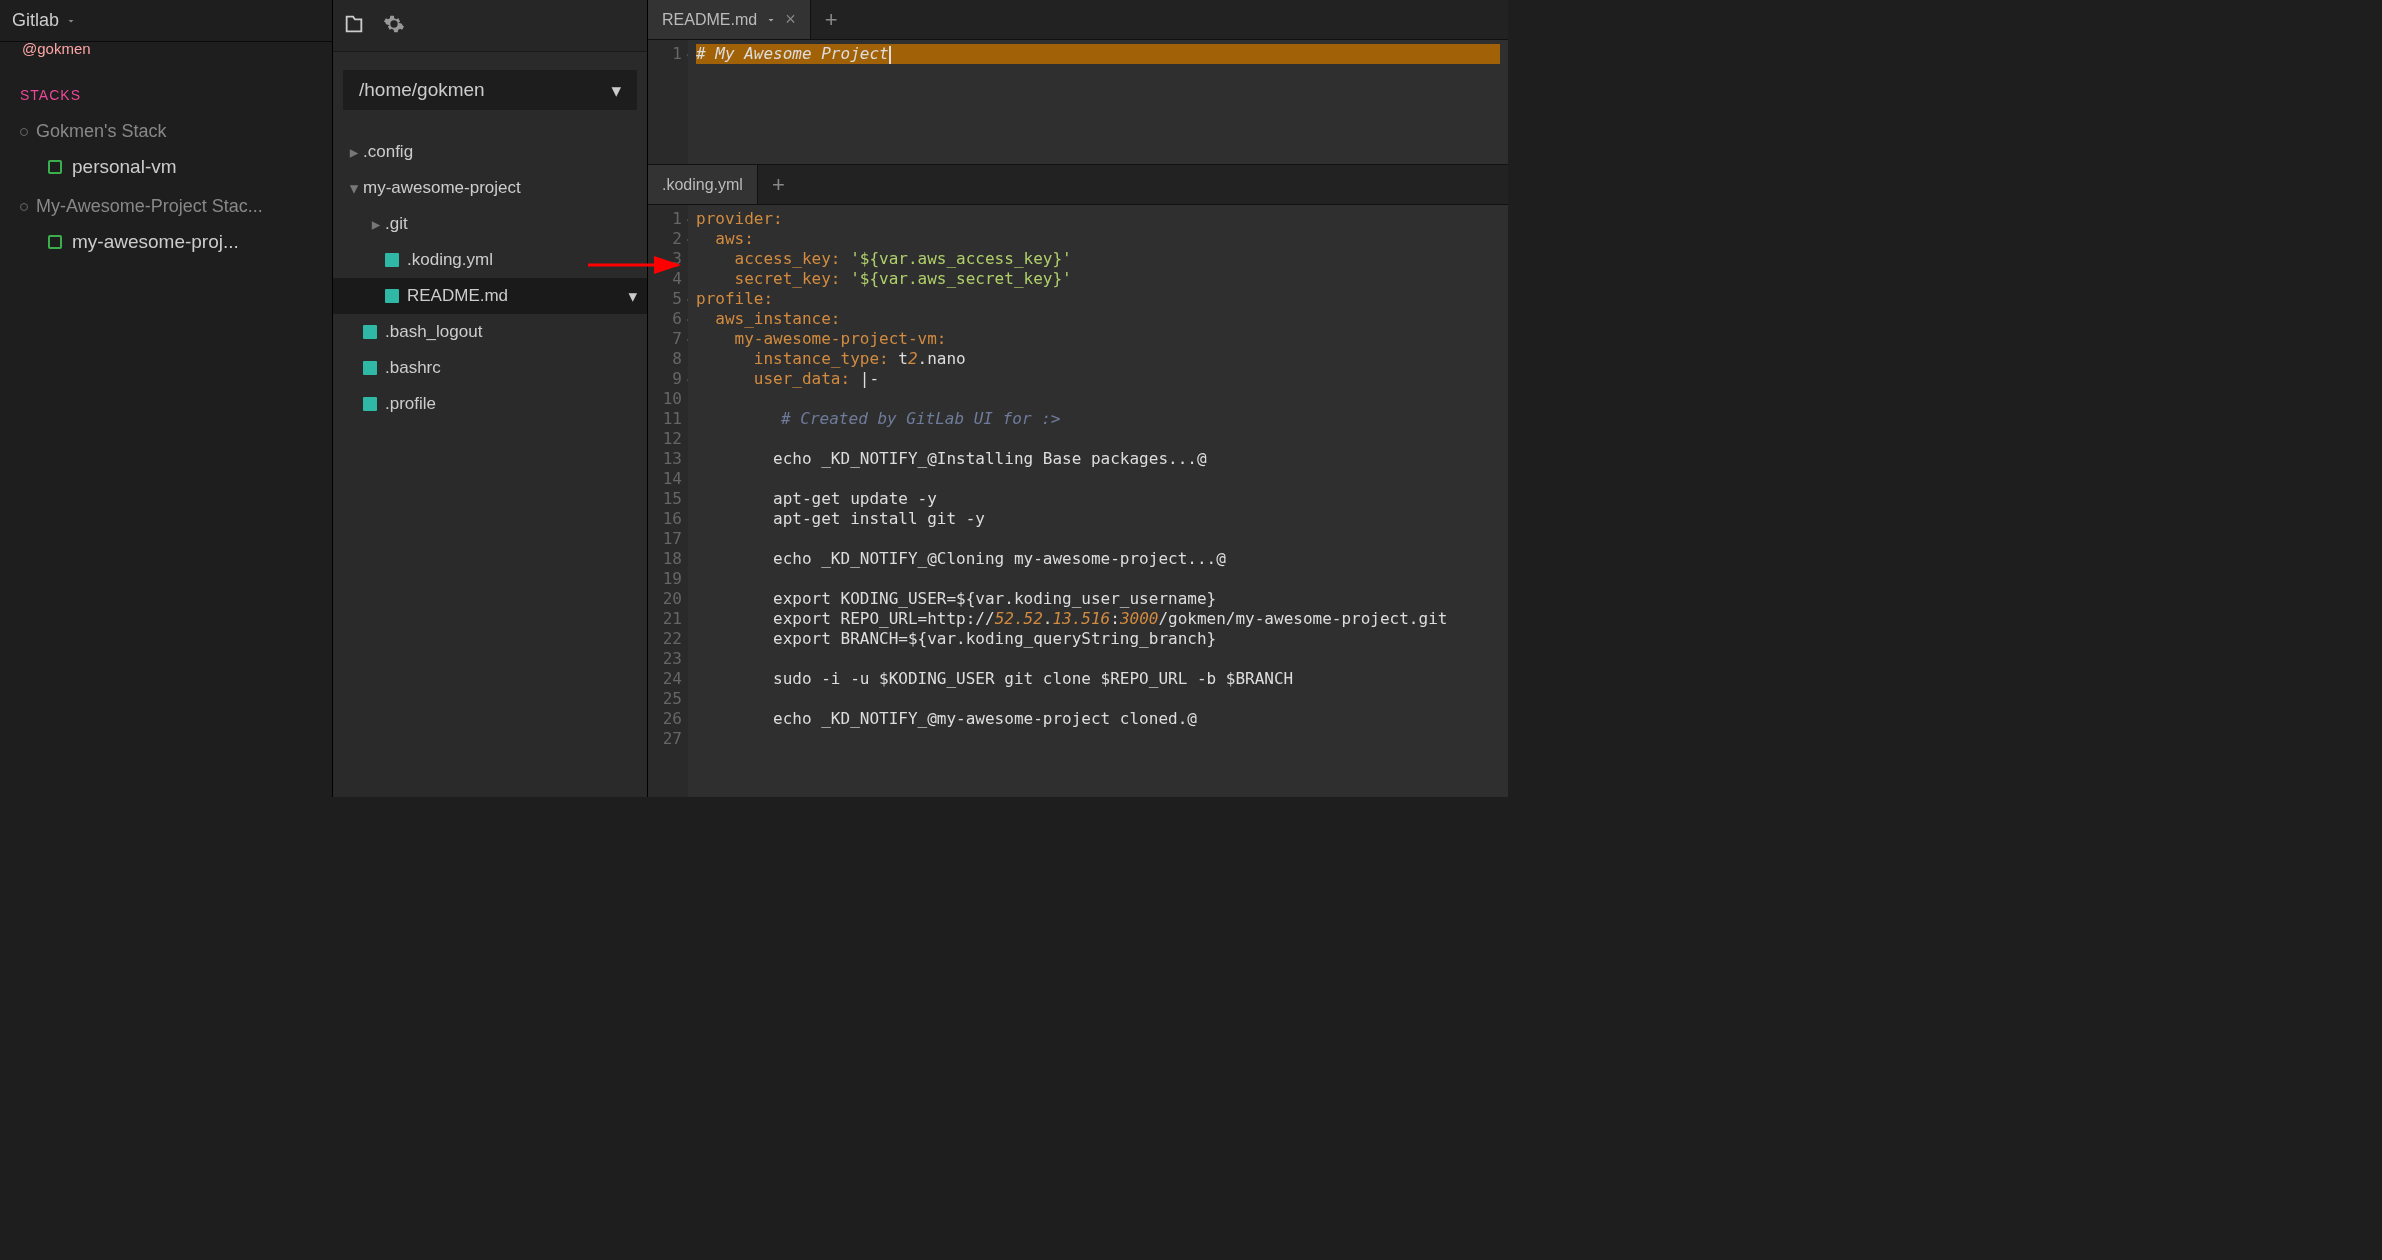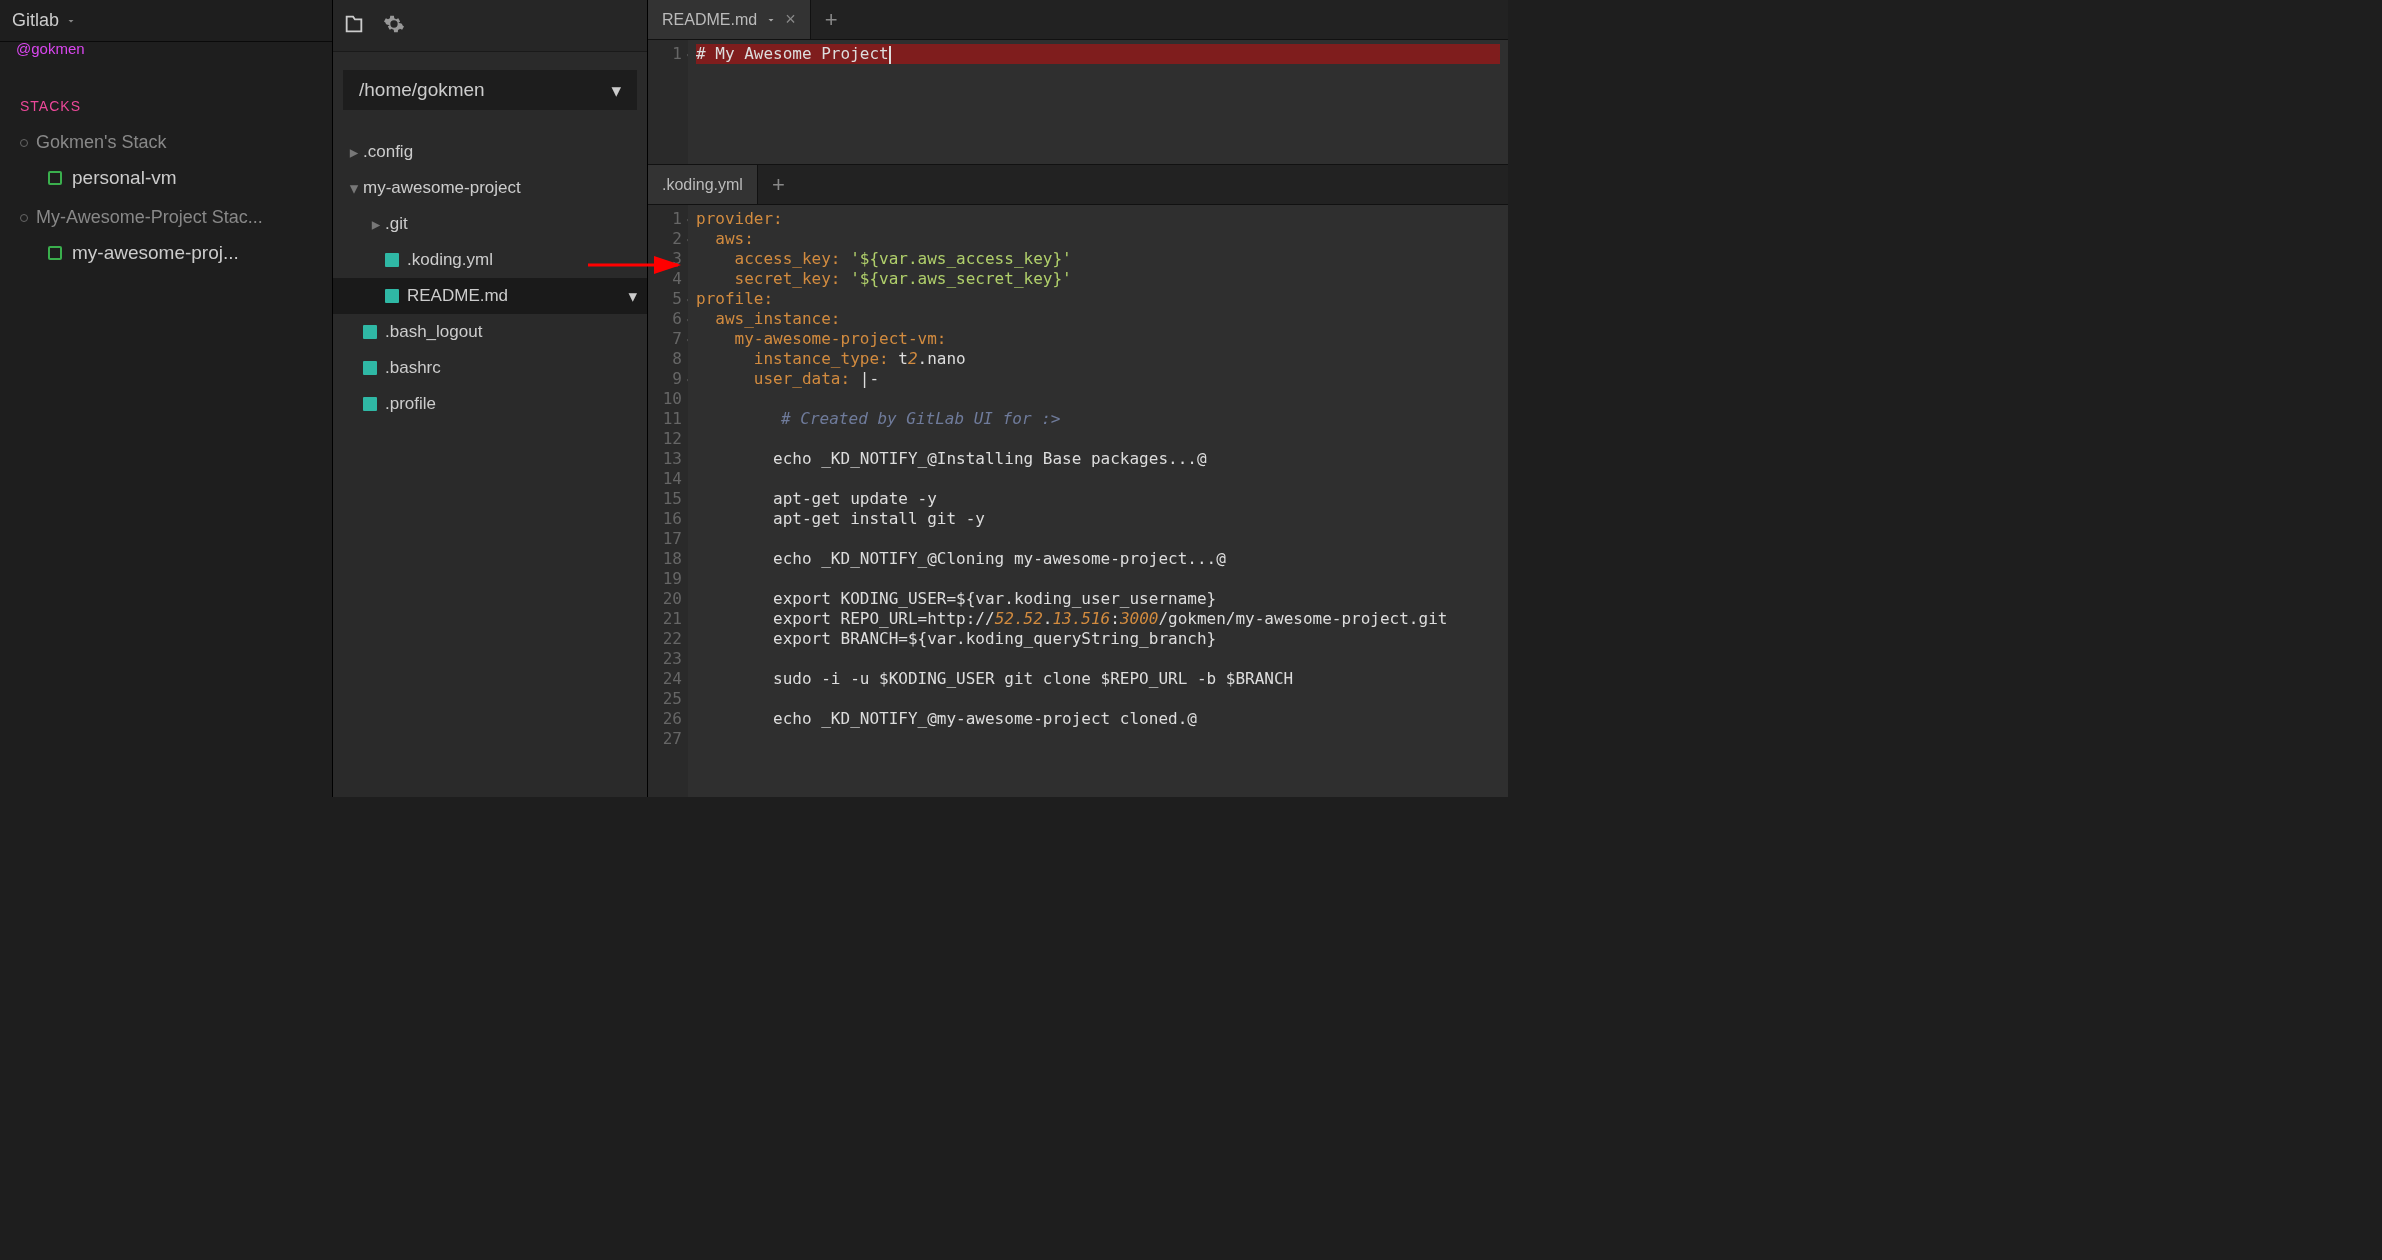--- a/index.html
+++ b/index.html
@@ -9,21 +9,21 @@
   color: #999;
   width: 1508px;
   height: 797px;
   overflow: hidden;
   position: relative;
 }
 .app { display: flex; height: 100%; }
 .sidebar { width: 333px; background: #1e1e1e; border-right: 1px solid #000; }
 .sb-header { padding: 10px 12px; border-bottom: 1px solid #0a0a0a; display: flex; align-items: center; gap: 6px; }
 .sb-title { color: #ccc; font-size: 18px; }
-.sb-user { color: #d946ef; font-size: 15px; padding-left: 16px; margin-top: -2px; margin-bottom: 21px;}
+.sb-user { color: #fca5a5; font-size: 15px; padding-left: 22px; margin-top: -2px; margin-bottom: 10px;}
 .sb-section { padding: 20px; }
 .sb-label { color: #ec4899; font-size: 14px; letter-spacing: 1px; }
 .stack-group { margin-top: 18px; }
 .stack-name { color: #888; font-size: 18px; display: flex; align-items: center; gap: 8px; }
 .stack-name::before { content:''; width:6px; height:6px; border:1px solid #666; border-radius:50%; display:inline-block; }
 .vm-row { display: flex; align-items: center; gap: 10px; margin-top: 14px; padding-left: 28px; color: #ccc; font-size: 19px; }
 .vm-icon { width: 14px; height: 14px; border: 2px solid #3aaf4d; border-radius: 2px; }
 
 .filecol { width: 315px; background: #2a2a2a; display: flex; flex-direction: column; border-right: 1px solid #000; }
 .fc-top { display: flex; align-items: center; height: 52px; padding-left: 10px; gap: 18px; border-bottom: 1px solid #1a1a1a; background:#262626; }
@@ -42,21 +42,21 @@
 .tab { display: flex; align-items: center; padding: 0 14px; height: 100%; gap: 8px; color: #bbb; font-size: 16px; background: #333; border-right: 1px solid #111; }
 .tab svg { width: 12px; height: 12px; fill: #aaa; }
 .tab .close { font-size: 18px; color: #888; }
 .tab.plus { background: transparent; border: none; color: #888; font-size: 22px; }
 .pane { display: flex; font-family: "Menlo","Consolas",monospace; font-size: 16px; line-height: 20px; }
 .gutter { background: #2a2a2a; color: #666; text-align: right; padding: 4px 6px; user-select: none; min-width: 40px; }
 .gln { height: 20px; position: relative; }
 .gln .fold { position:absolute; right:-10px; top:2px; font-size:10px; color:#777; }
 .code { padding: 4px 8px; color: #ddd; flex: 1; background: #2f2f2f; position: relative; }
 .cline { height: 20px; white-space: pre; }
-.code .hl-first { background: #7f1d1d; display:inline-block; width:100%; }
+.code .hl-first { background: #a16207; display:inline-block; width:100%;font-style:italic; }
 .c-key { color: #d28b3f; }
 .c-str { color: #b0cf6b; }
 .c-punc { color: #d28b3f; }
 .c-ip { color: #d28b3f; font-style:italic; }
 .c-comment { color: #6f7b9b; font-style: italic; margin-left: 8px; }
 .c-cursor { display:inline-block; width:2px; height:18px; background:#ddd; vertical-align:middle; }
 
 .top-pane { height: 125px; border-bottom: 1px solid #111; }
 .bot-pane { flex: 1; }
 

